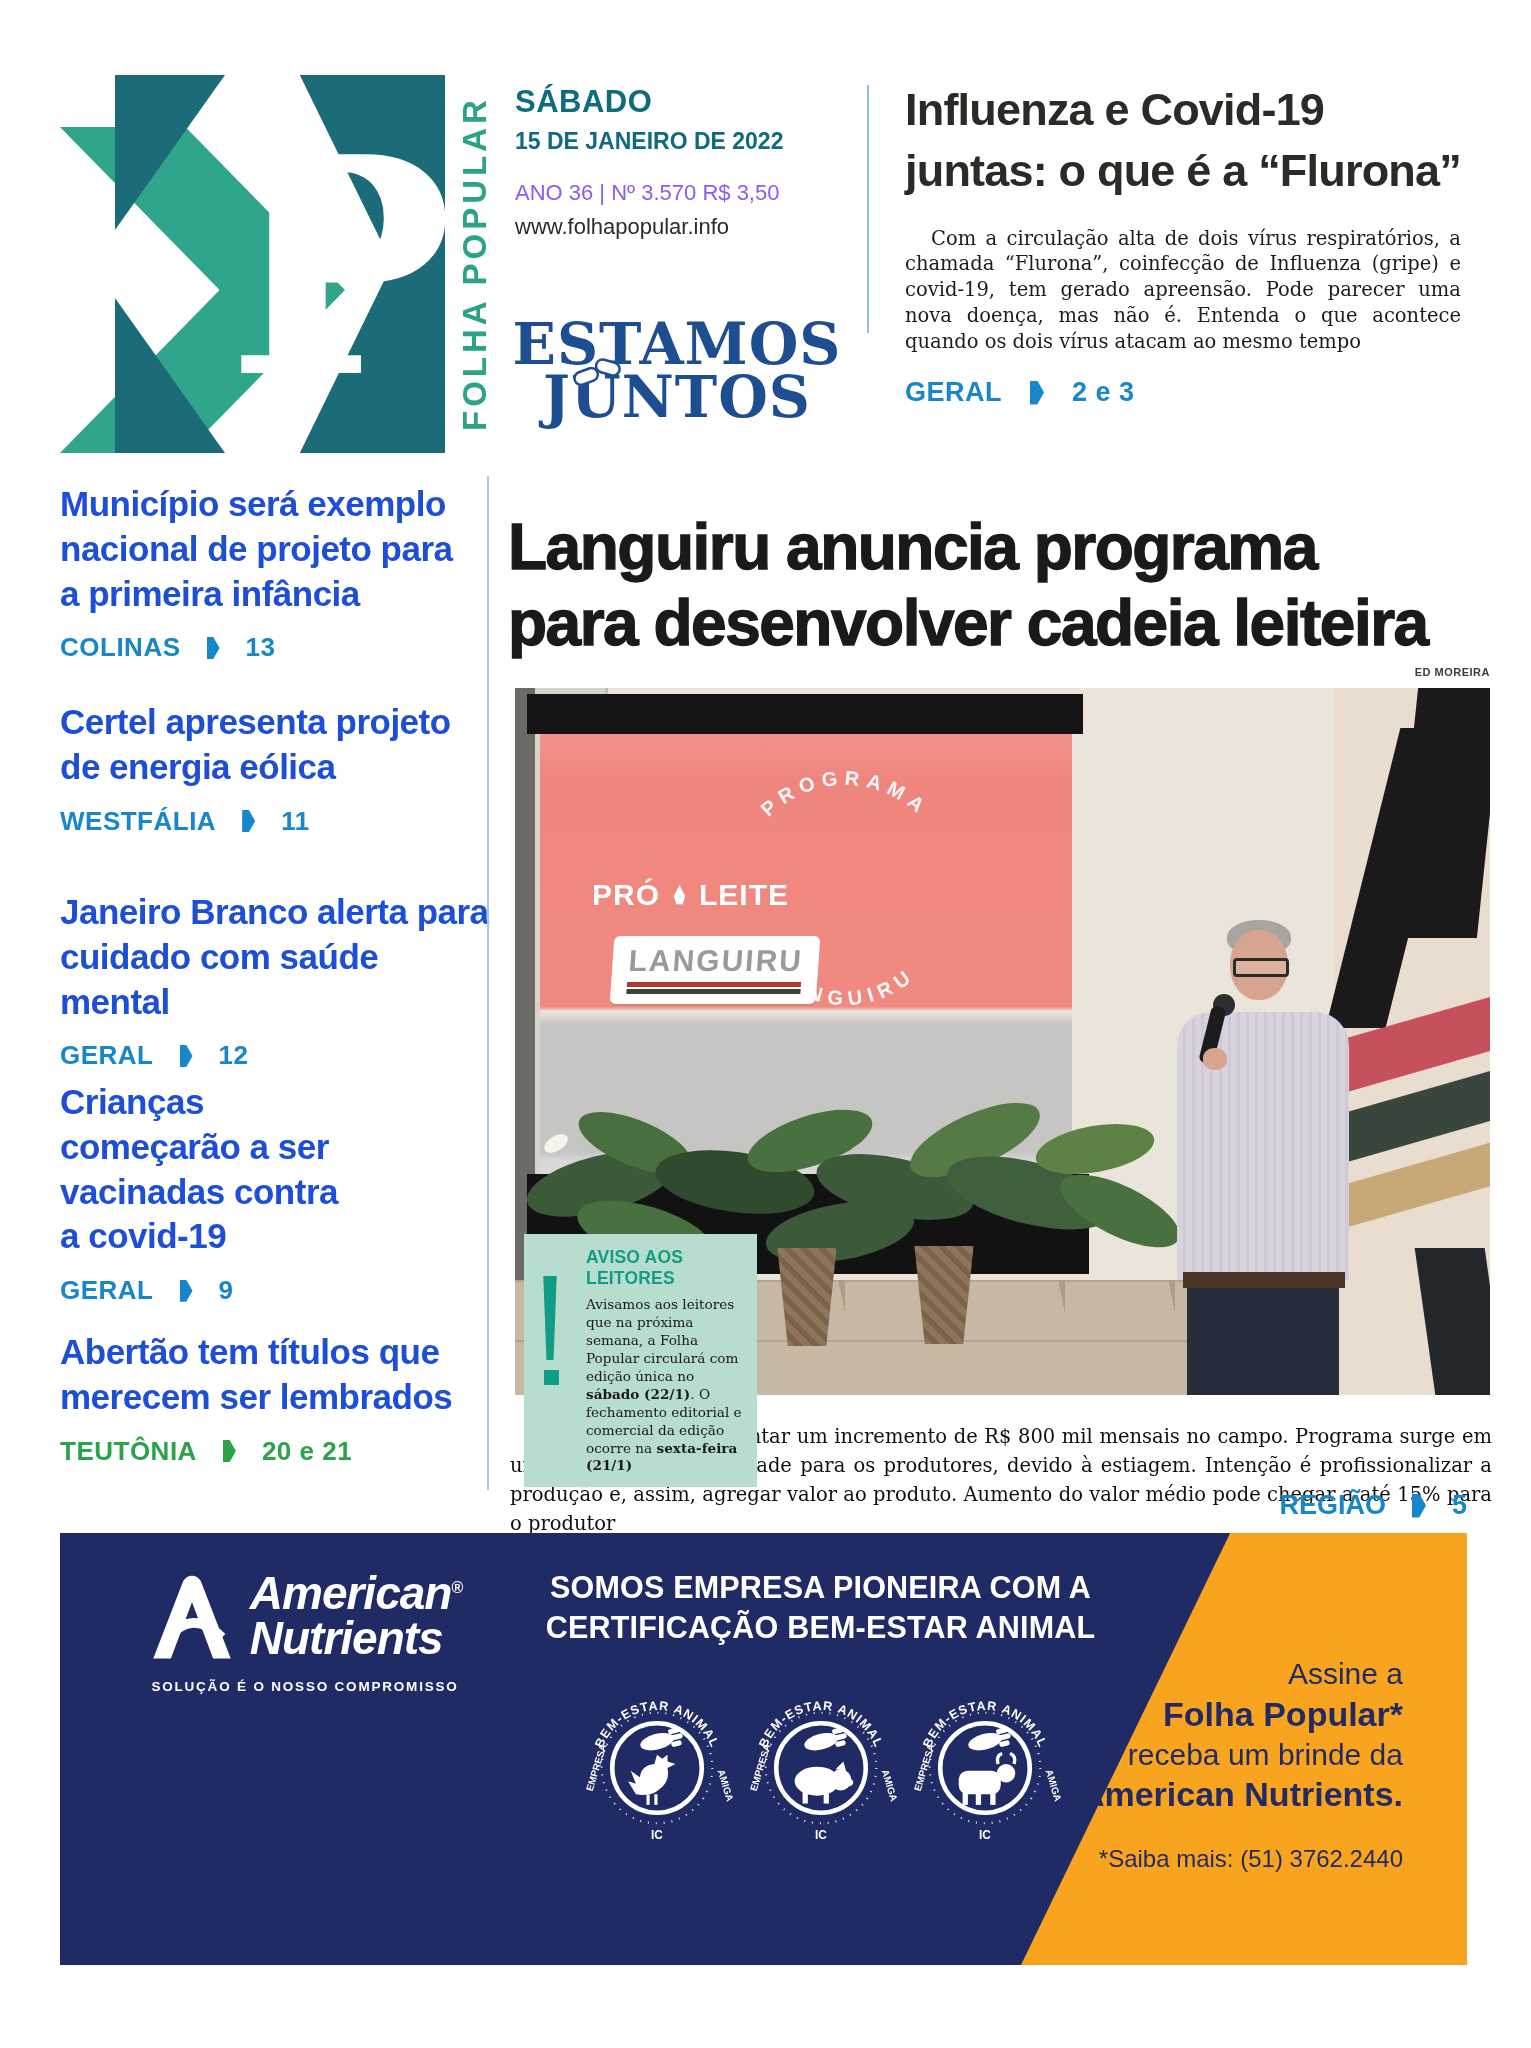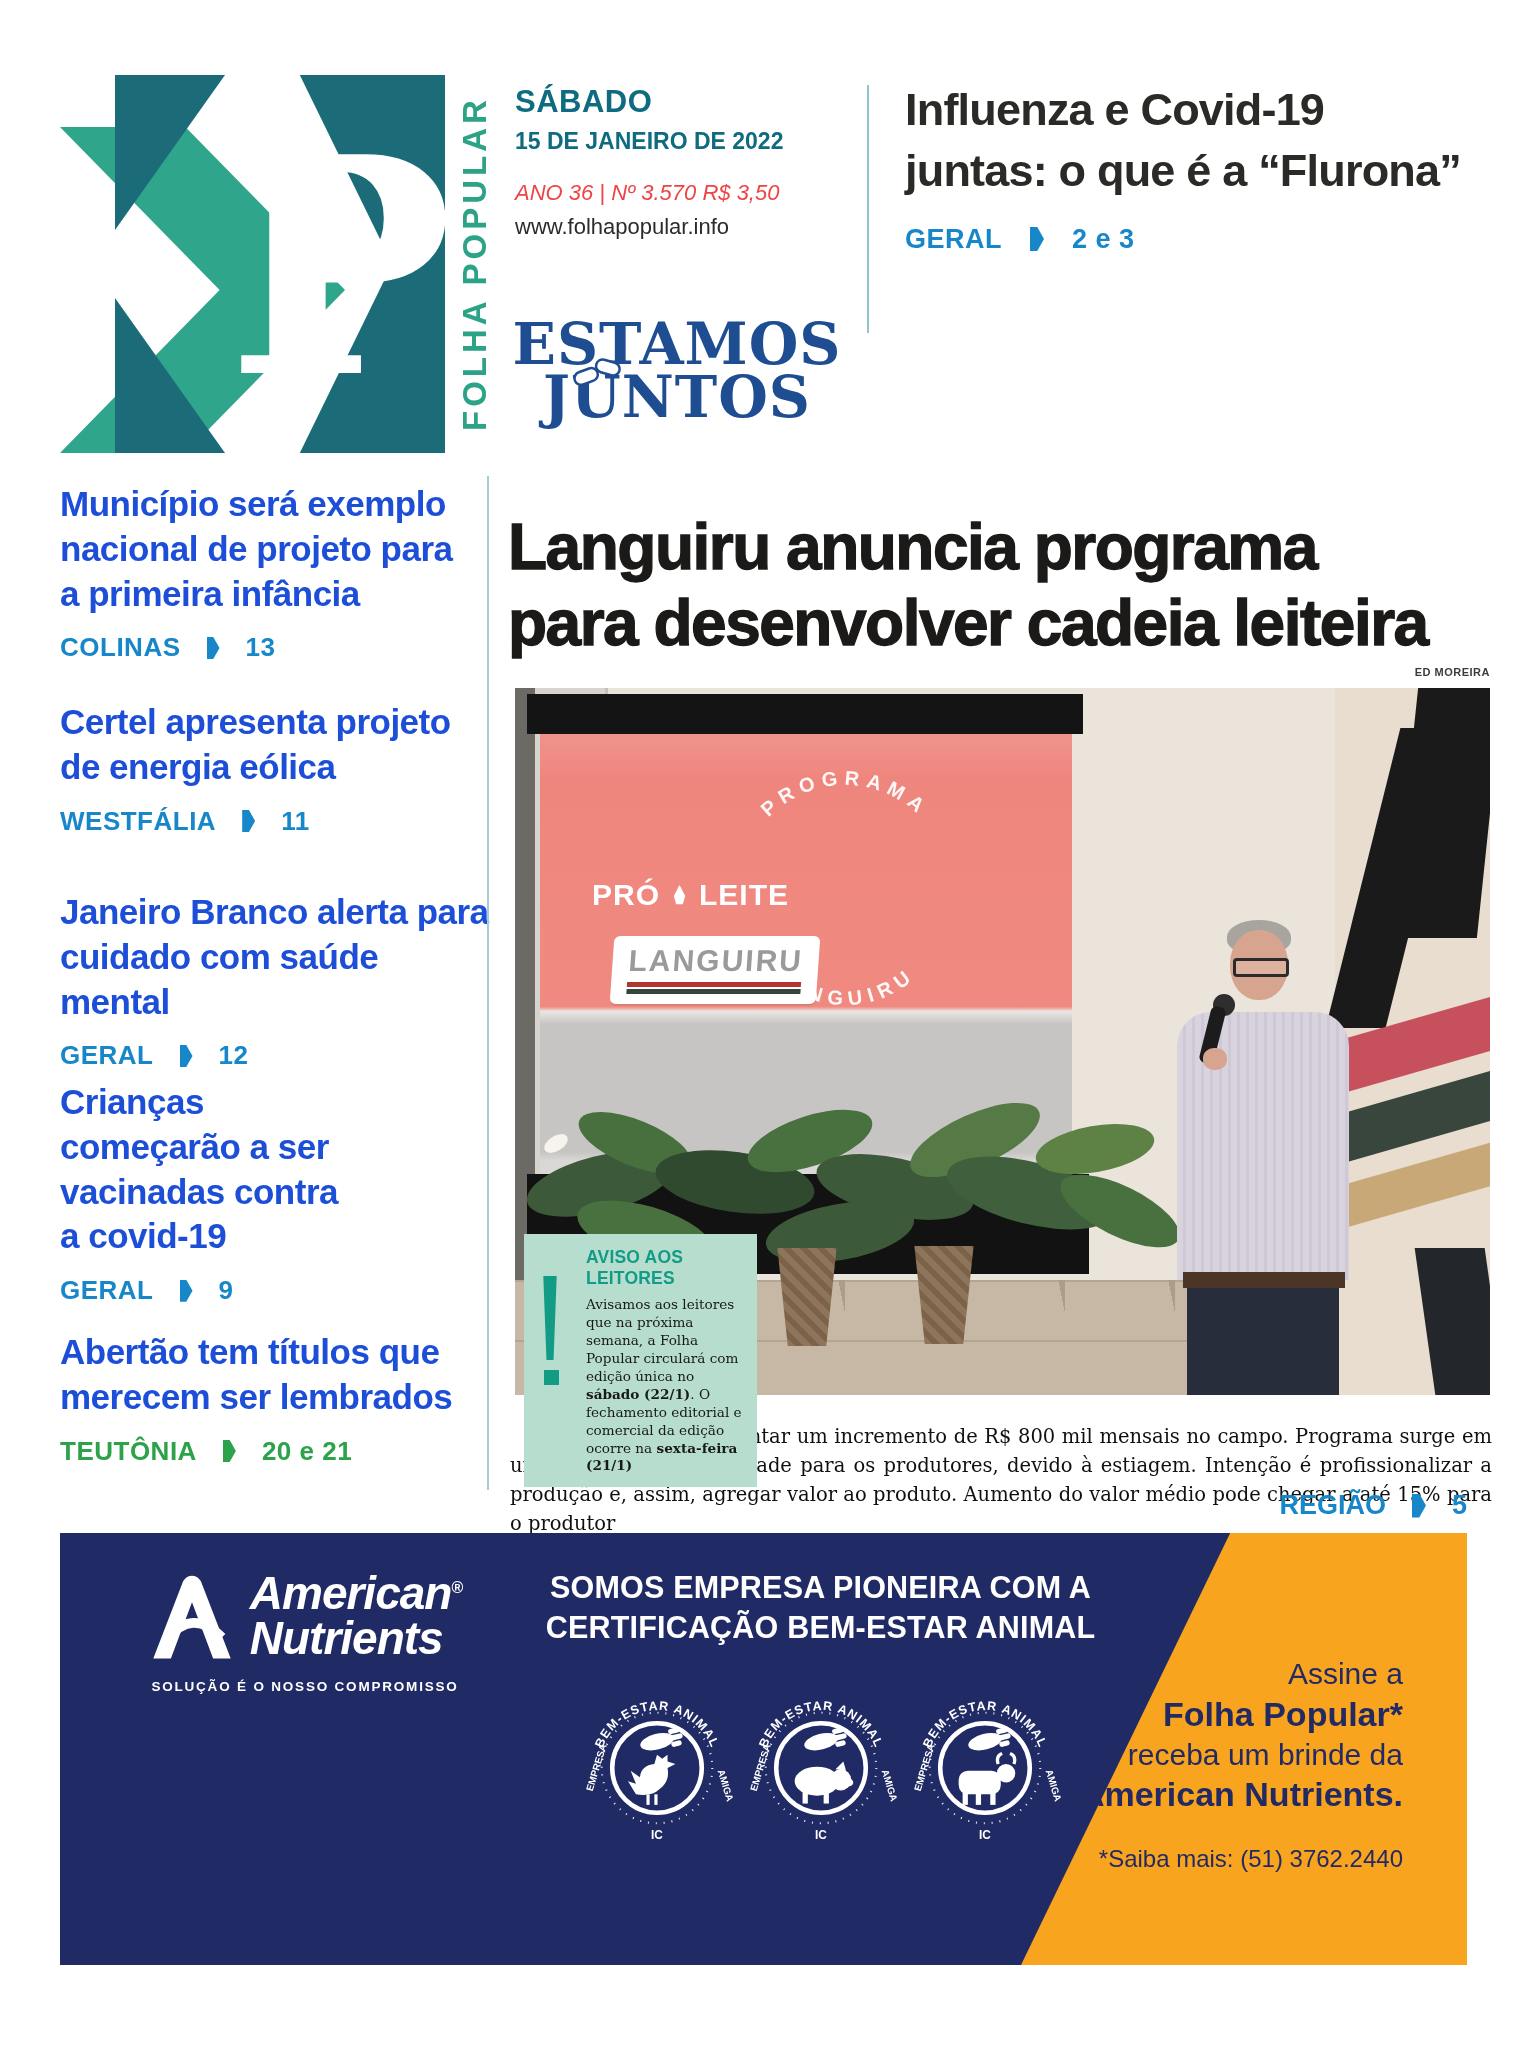--- a/index.html
+++ b/index.html
@@ -18,21 +18,21 @@
     clip-path:polygon(0 0,100% 100%,0 100%);}
   .logo-p{position:absolute;left:150px;top:28px;width:260px;height:330px;display:flex;align-items:center;justify-content:center;
     font-family:"DejaVu Serif",serif;font-weight:bold;font-size:300px;color:#fff;line-height:1;z-index:3;}
   .logo-vertical{position:absolute;left:396px;top:0;width:46px;height:378px;
     writing-mode:vertical-rl;transform:rotate(180deg);text-align:center;
     font-size:33px;font-weight:bold;letter-spacing:4px;color:#2ca287;}
 
   
   .day{position:absolute;left:515px;top:84px;font-size:31px;font-weight:bold;color:#0e6b80;letter-spacing:0.5px;}
   .date{position:absolute;left:515px;top:128px;font-size:23px;font-weight:bold;color:#0e6b80;}
-  .edition{position:absolute;left:515px;top:180px;font-size:22px;color:#ef4444;font-style:italic;}
+  .edition{position:absolute;left:515px;top:180px;font-size:22px;color:#8b5cf6;}
   .website{position:absolute;left:515px;top:214px;font-size:22px;color:#2b2b2b;}
   .slogan{position:absolute;left:512px;top:296px;width:330px;text-align:center;
     font-family:"DejaVu Serif",serif;font-weight:bold;color:#1e4d92;line-height:1.0;}
   .slogan .l1{font-size:57px;letter-spacing:1px;margin-top:19px;}
   .slogan .l2{font-size:57px;letter-spacing:1px;margin-top:-4px;position:relative;}
   .hands{position:absolute;left:58px;top:-14px;}
 
   .mast-divider{position:absolute;left:867px;top:85px;width:2px;height:248px;background:#8fc3cf;}
 
   
@@ -177,20 +177,21 @@
           <rect x="4" y="16" width="24" height="13" rx="6.5" transform="rotate(-20 16 22)" fill="#fff" stroke="#1e4d92" stroke-width="2.5"></rect>
           <rect x="26" y="7" width="24" height="13" rx="6.5" transform="rotate(16 38 13)" fill="#fff" stroke="#1e4d92" stroke-width="2.5"></rect>
         </svg>
       </div>
     </div>
 
     <div class="mast-divider"></div>
 
     <article class="top-story">
       <h2>Influenza e Covid-19 juntas: o que é a “Flurona”</h2>
+      <p>Com a circulação alta de dois vírus respiratórios, a chamada “Flurona”, coinfecção de Influenza (gripe) e covid-19, tem gerado apreensão. Pode parecer uma nova doença, mas não é. Entenda o que acontece quando os dois vírus atacam ao mesmo tempo</p>
       <div class="section-row">
         <span>GERAL</span>
         <span class="mk"></span>
         <span>2 e 3</span>
       </div>
     </article>
   </header>
 
   <aside>
     <article class="brief" style="top:482px;width:420px;">

